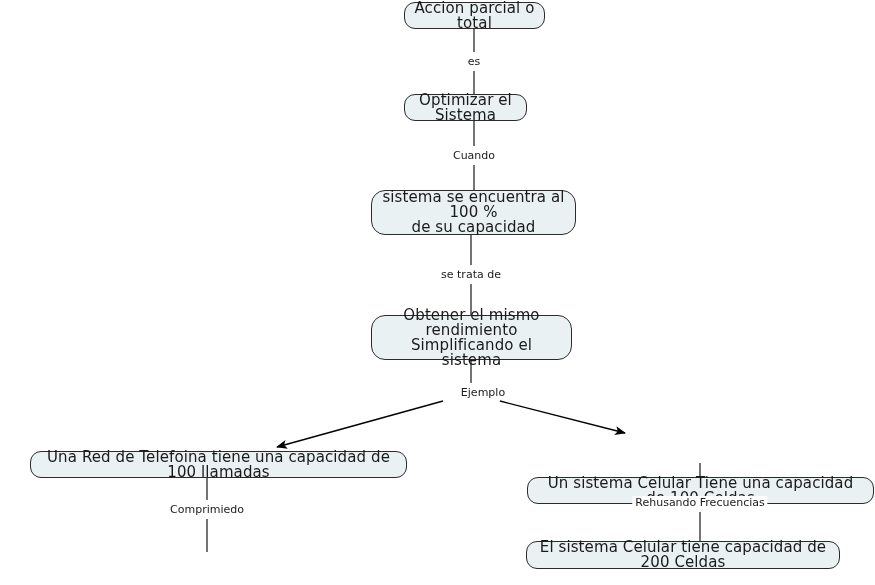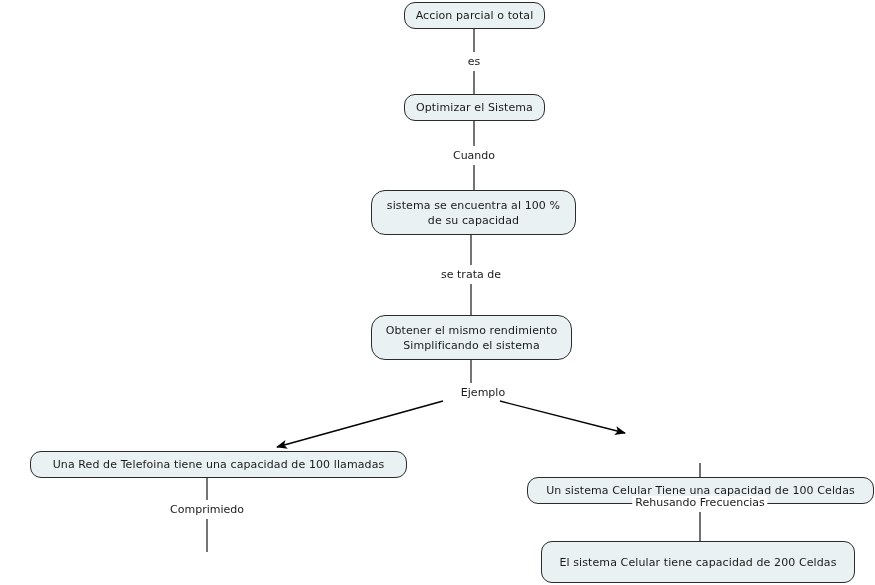--- a/index.html
+++ b/index.html
@@ -26,21 +26,21 @@
     height: 585px;
     pointer-events: none;
   }
   .node {
     position: absolute;
     box-sizing: border-box;
     background: #eaf1f3;
     border: 1px solid #2b2b2b;
     border-radius: 11px;
     color: #1a1a1a;
-    font-size: 11px;
+    font-size: 15px;
     line-height: 15px;
     text-align: center;
     display: flex;
     align-items: center;
     justify-content: center;
     padding: 0 9px;
     white-space: pre-line;
     letter-spacing: 0.1px;
   }
   .edge-label {
@@ -84,34 +84,34 @@
 
     <line x1="207" y1="478" x2="207" y2="500" stroke="#000000" stroke-width="1.1"></line>
     <line x1="207" y1="519" x2="207" y2="552" stroke="#000000" stroke-width="1.1"></line>
 
     <line x1="700" y1="463" x2="700" y2="493" stroke="#000000" stroke-width="1.1"></line>
     <line x1="700" y1="512" x2="700" y2="541" stroke="#000000" stroke-width="1.1"></line>
   </svg>
 
   <div class="node" style="left:404px; top:2px; width:141px; height:27px;">Accion parcial o total</div>
 
-  <div class="node" style="left:404px; top:94px; width:141px; height:27px;">Optimizar el Sistema</div>
+  <div class="node" style="left:404px; top:94px; width:123px; height:27px;">Optimizar el Sistema</div>
 
   <div class="node" style="left:371px; top:190px; width:205px; height:45px;border-radius:14px;">sistema se encuentra al 100 %
 de su capacidad</div>
 
   <div class="node" style="left:371px; top:315px; width:201px; height:45px;border-radius:14px;">Obtener el mismo rendimiento
 Simplificando el sistema</div>
 
   <div class="node" style="left:30px; top:451px; width:377px; height:27px;">Una Red de Telefoina tiene una capacidad de 100 llamadas</div>
 
   <div class="node" style="left:527px; top:436px; width:347px; height:27px;margin-top:41px;">Un sistema Celular Tiene una capacidad de 100 Celdas</div>
 
 
-  <div class="node" style="left:541px; top:541px; width:314px; height:42px;">El sistema Celular tiene capacidad de 200 Celdas</div>
+  <div class="node" style="left:526px; top:541px; width:314px; height:28px;">El sistema Celular tiene capacidad de 200 Celdas</div>
 
   <div class="edge-label" style="left:474px; top:55px;">es</div>
 
   <div class="edge-label" style="left:474px; top:149px;">Cuando</div>
 
   <div class="edge-label" style="left:471px; top:268px;">se trata de</div>
 
   <div class="edge-label" style="left:471px; top:386px;margin-left:12px;">Ejemplo</div>
 
   <div class="edge-label" style="left:207px; top:503px;">Comprimiedo</div>

